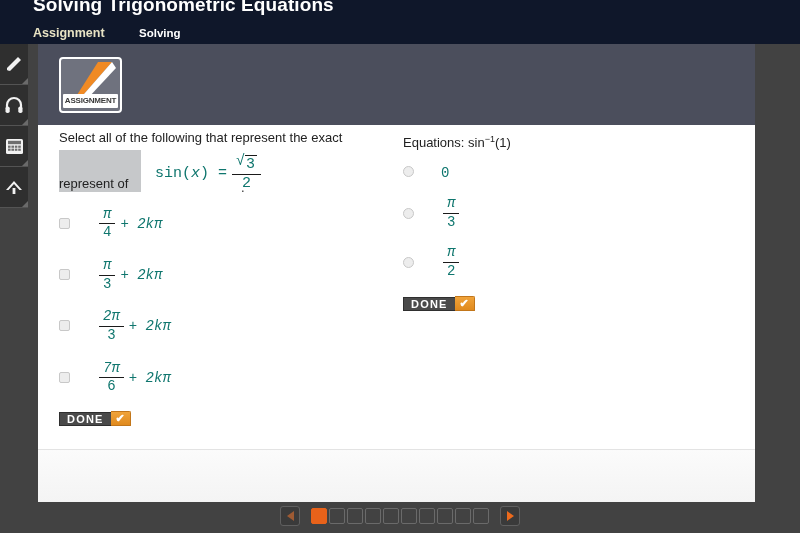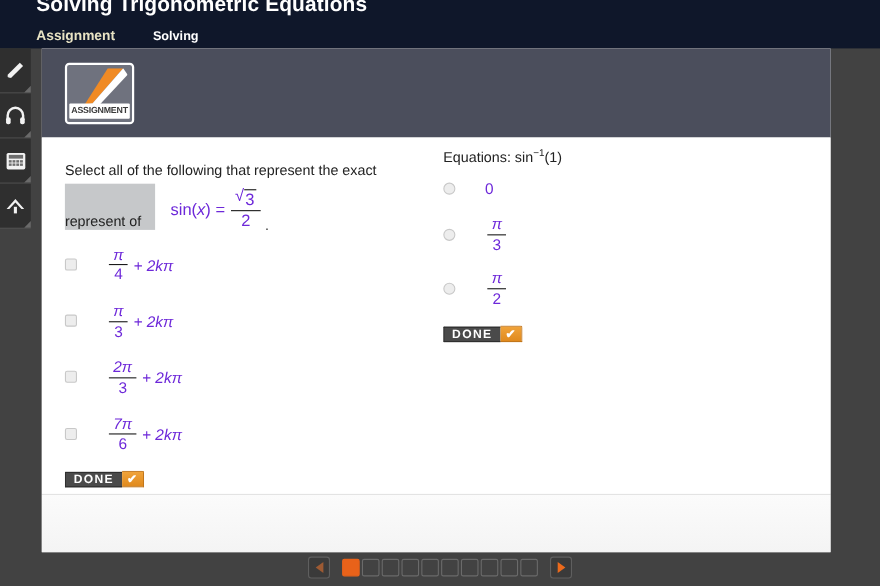--- a/index.html
+++ b/index.html
@@ -75,40 +75,40 @@
   }
 
   .card-body { position: relative; height: 324px; background: #ffffff; }
   .card-footer {
     position: relative; height: 53px;
     background: linear-gradient(#fbfbfb, #f4f4f4);
     border-top: 1px solid #e3e3e3;
   }
 
   
-  .col-left  { position: absolute; left: 21px; top: 20px; width: 340px; }
+  .col-left  { position: absolute; left: 21px; top: 3px; width: 340px; }
   .col-right { position: absolute; left: 365px; top: 8px; width: 330px; }
 
   .prompt {
     font-size: 13px; color: #222222; line-height: 1.5;
   }
   .prompt-row2 { position: relative; height: 48px; margin-top: 2px; }
   .hl-block {
     position: absolute; left: 0; top: 0; width: 82px; height: 42px;
     background: #c6c8ca;
   }
   .hl-text {
     position: absolute; left: 0; top: 26px; width: 82px;
     font-size: 13px; color: #222222; text-align: left;
   }
   .eq-inline { position: absolute; left: 96px; top: 4px; }
   .period { position: absolute; left: 182px; top: 30px; font-size: 13px; color: #333; }
 
   
-  .math { font-family: Liberation Sans, sans-serif; color: #6d28d9; white-space: nowrap; }
+  .math { font-family: Liberation Mono, monospace; color: #0f766e; white-space: nowrap; }
   .mrow { display: inline-flex; align-items: center; }
   .frac { display: inline-flex; flex-direction: column; align-items: center;
           vertical-align: middle; margin: 0 2px; }
   .frac .num { border-bottom: 1.3px solid #1a1a1a; padding: 0 4px 1px; line-height: 1.12; }
   .frac .den { padding: 1px 4px 0; line-height: 1.12; }
   .ital { font-style: italic; }
   .radical { display: inline-flex; align-items: flex-start; }
   .radical .sign { font-size: 1em; line-height: 1; }
   .radical .rad-body { border-top: 1.2px solid #1a1a1a; padding: 1px 2px 0 1px; margin-top: 1px; }
 

